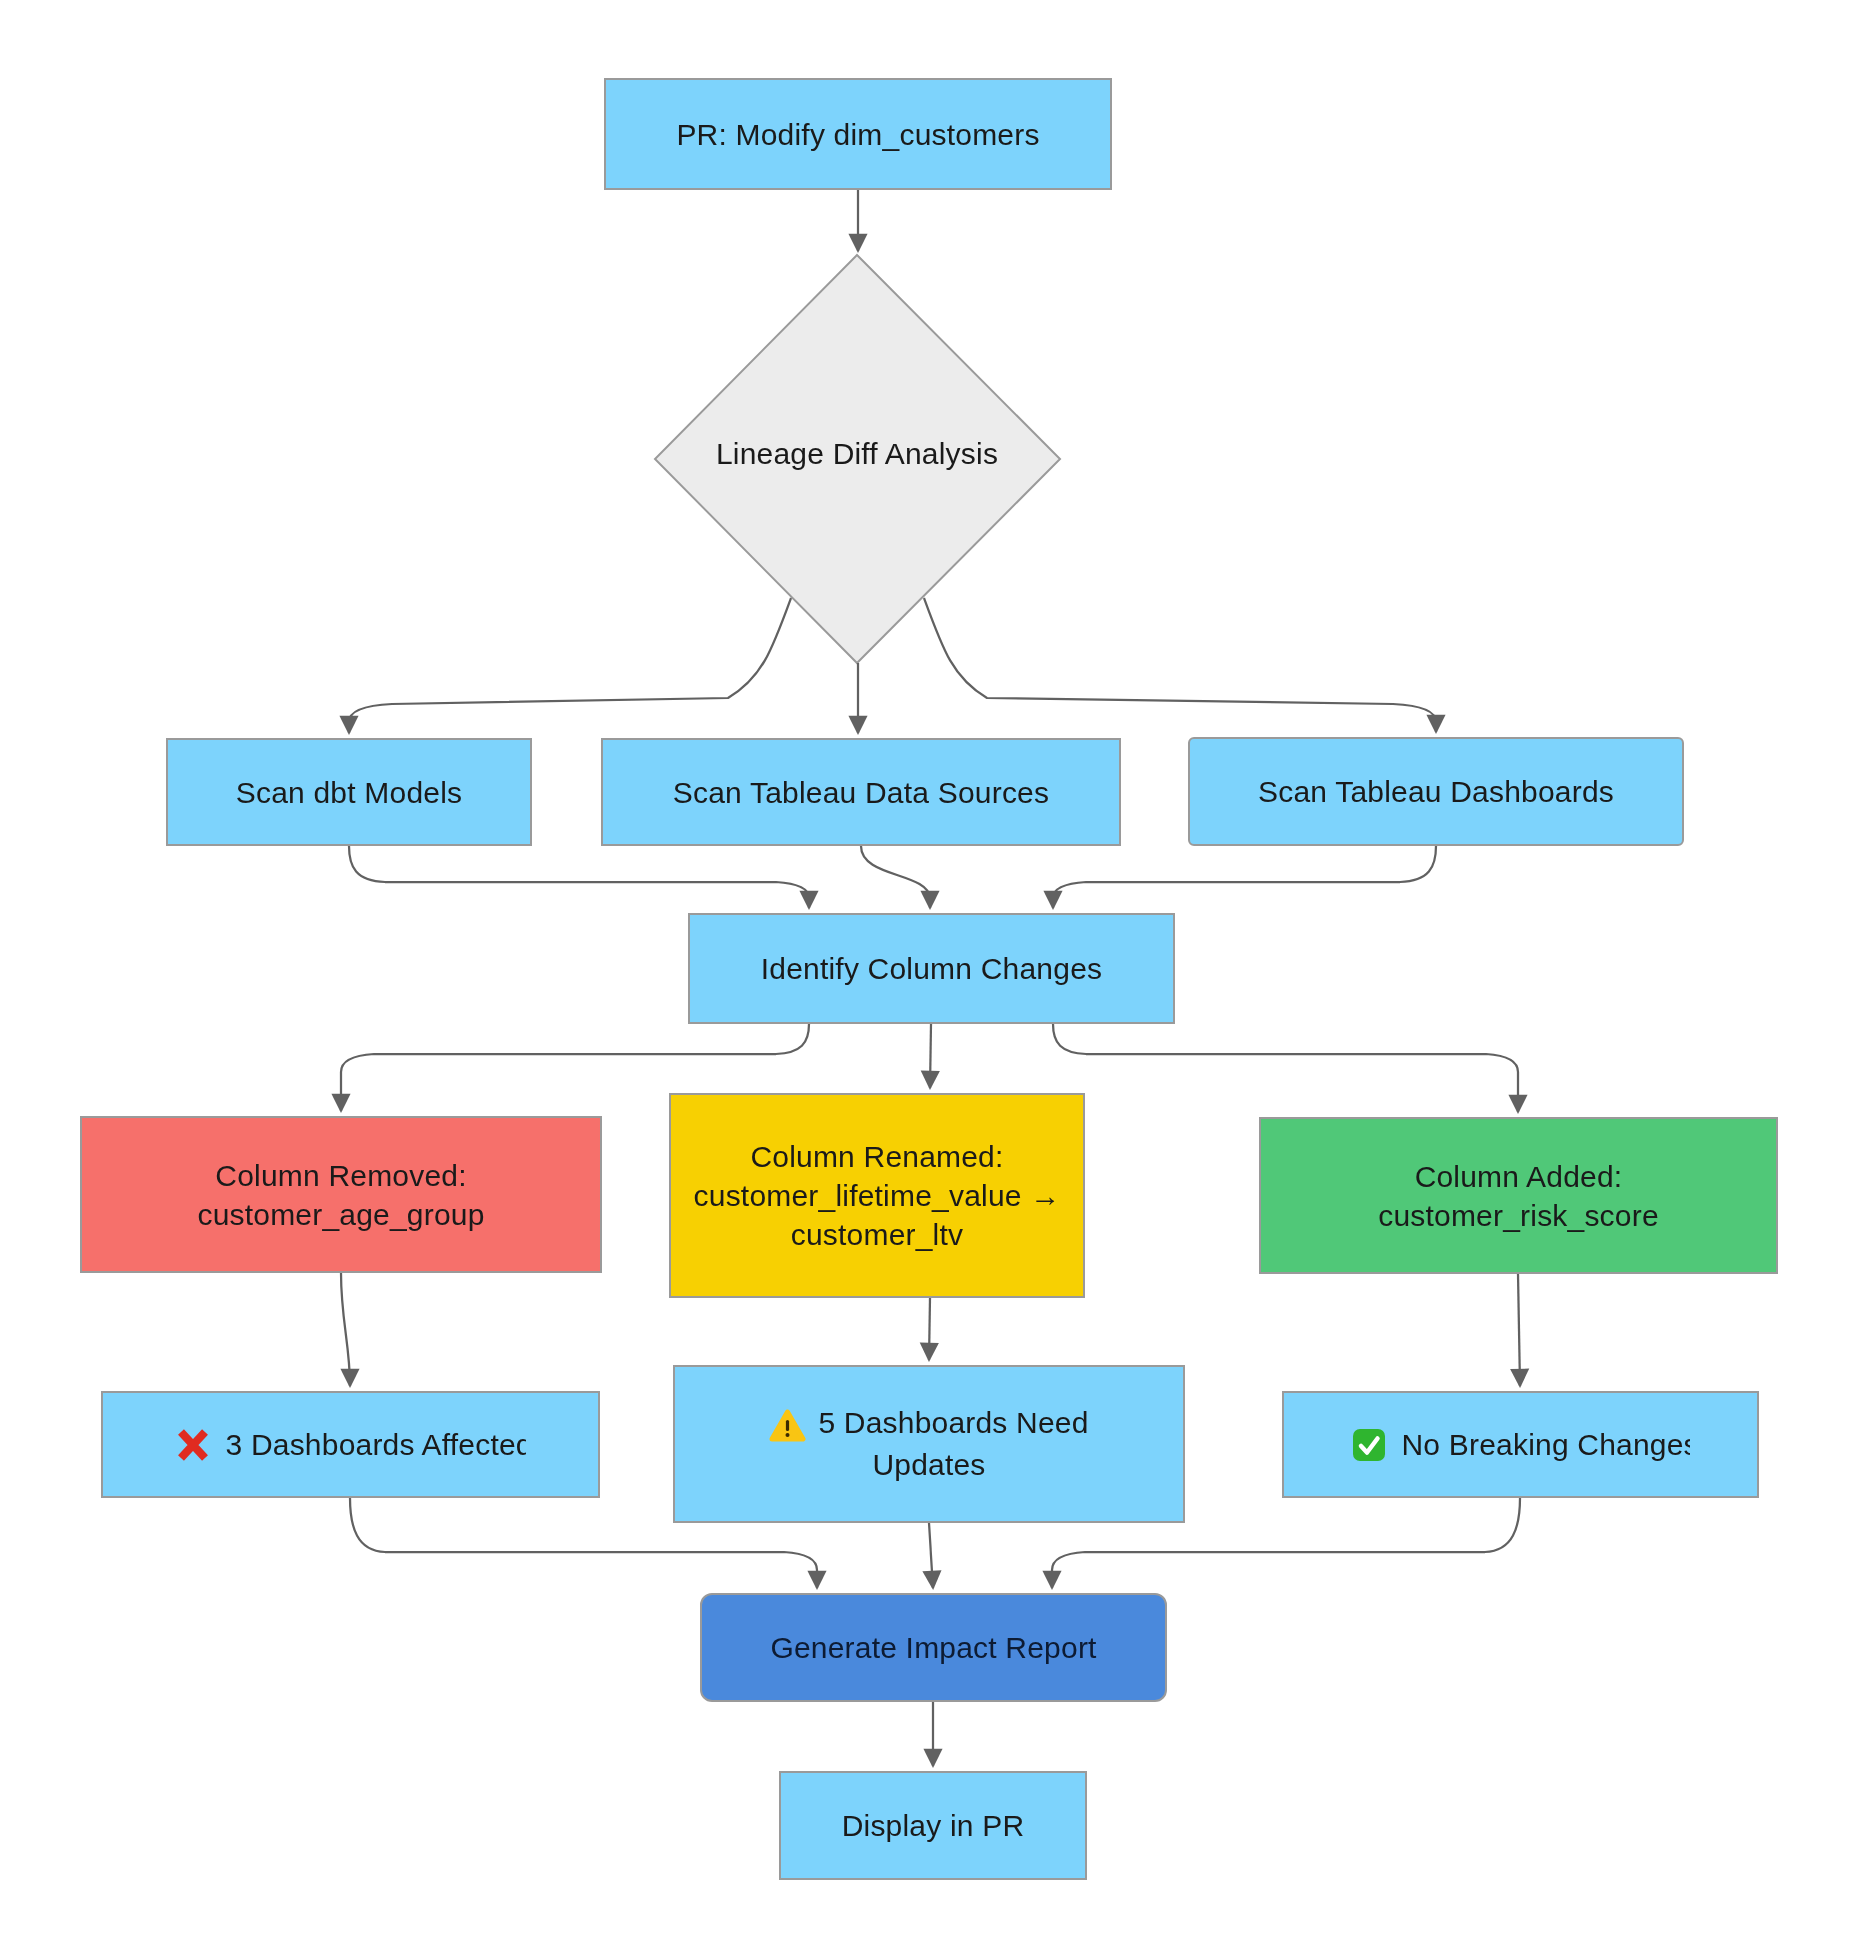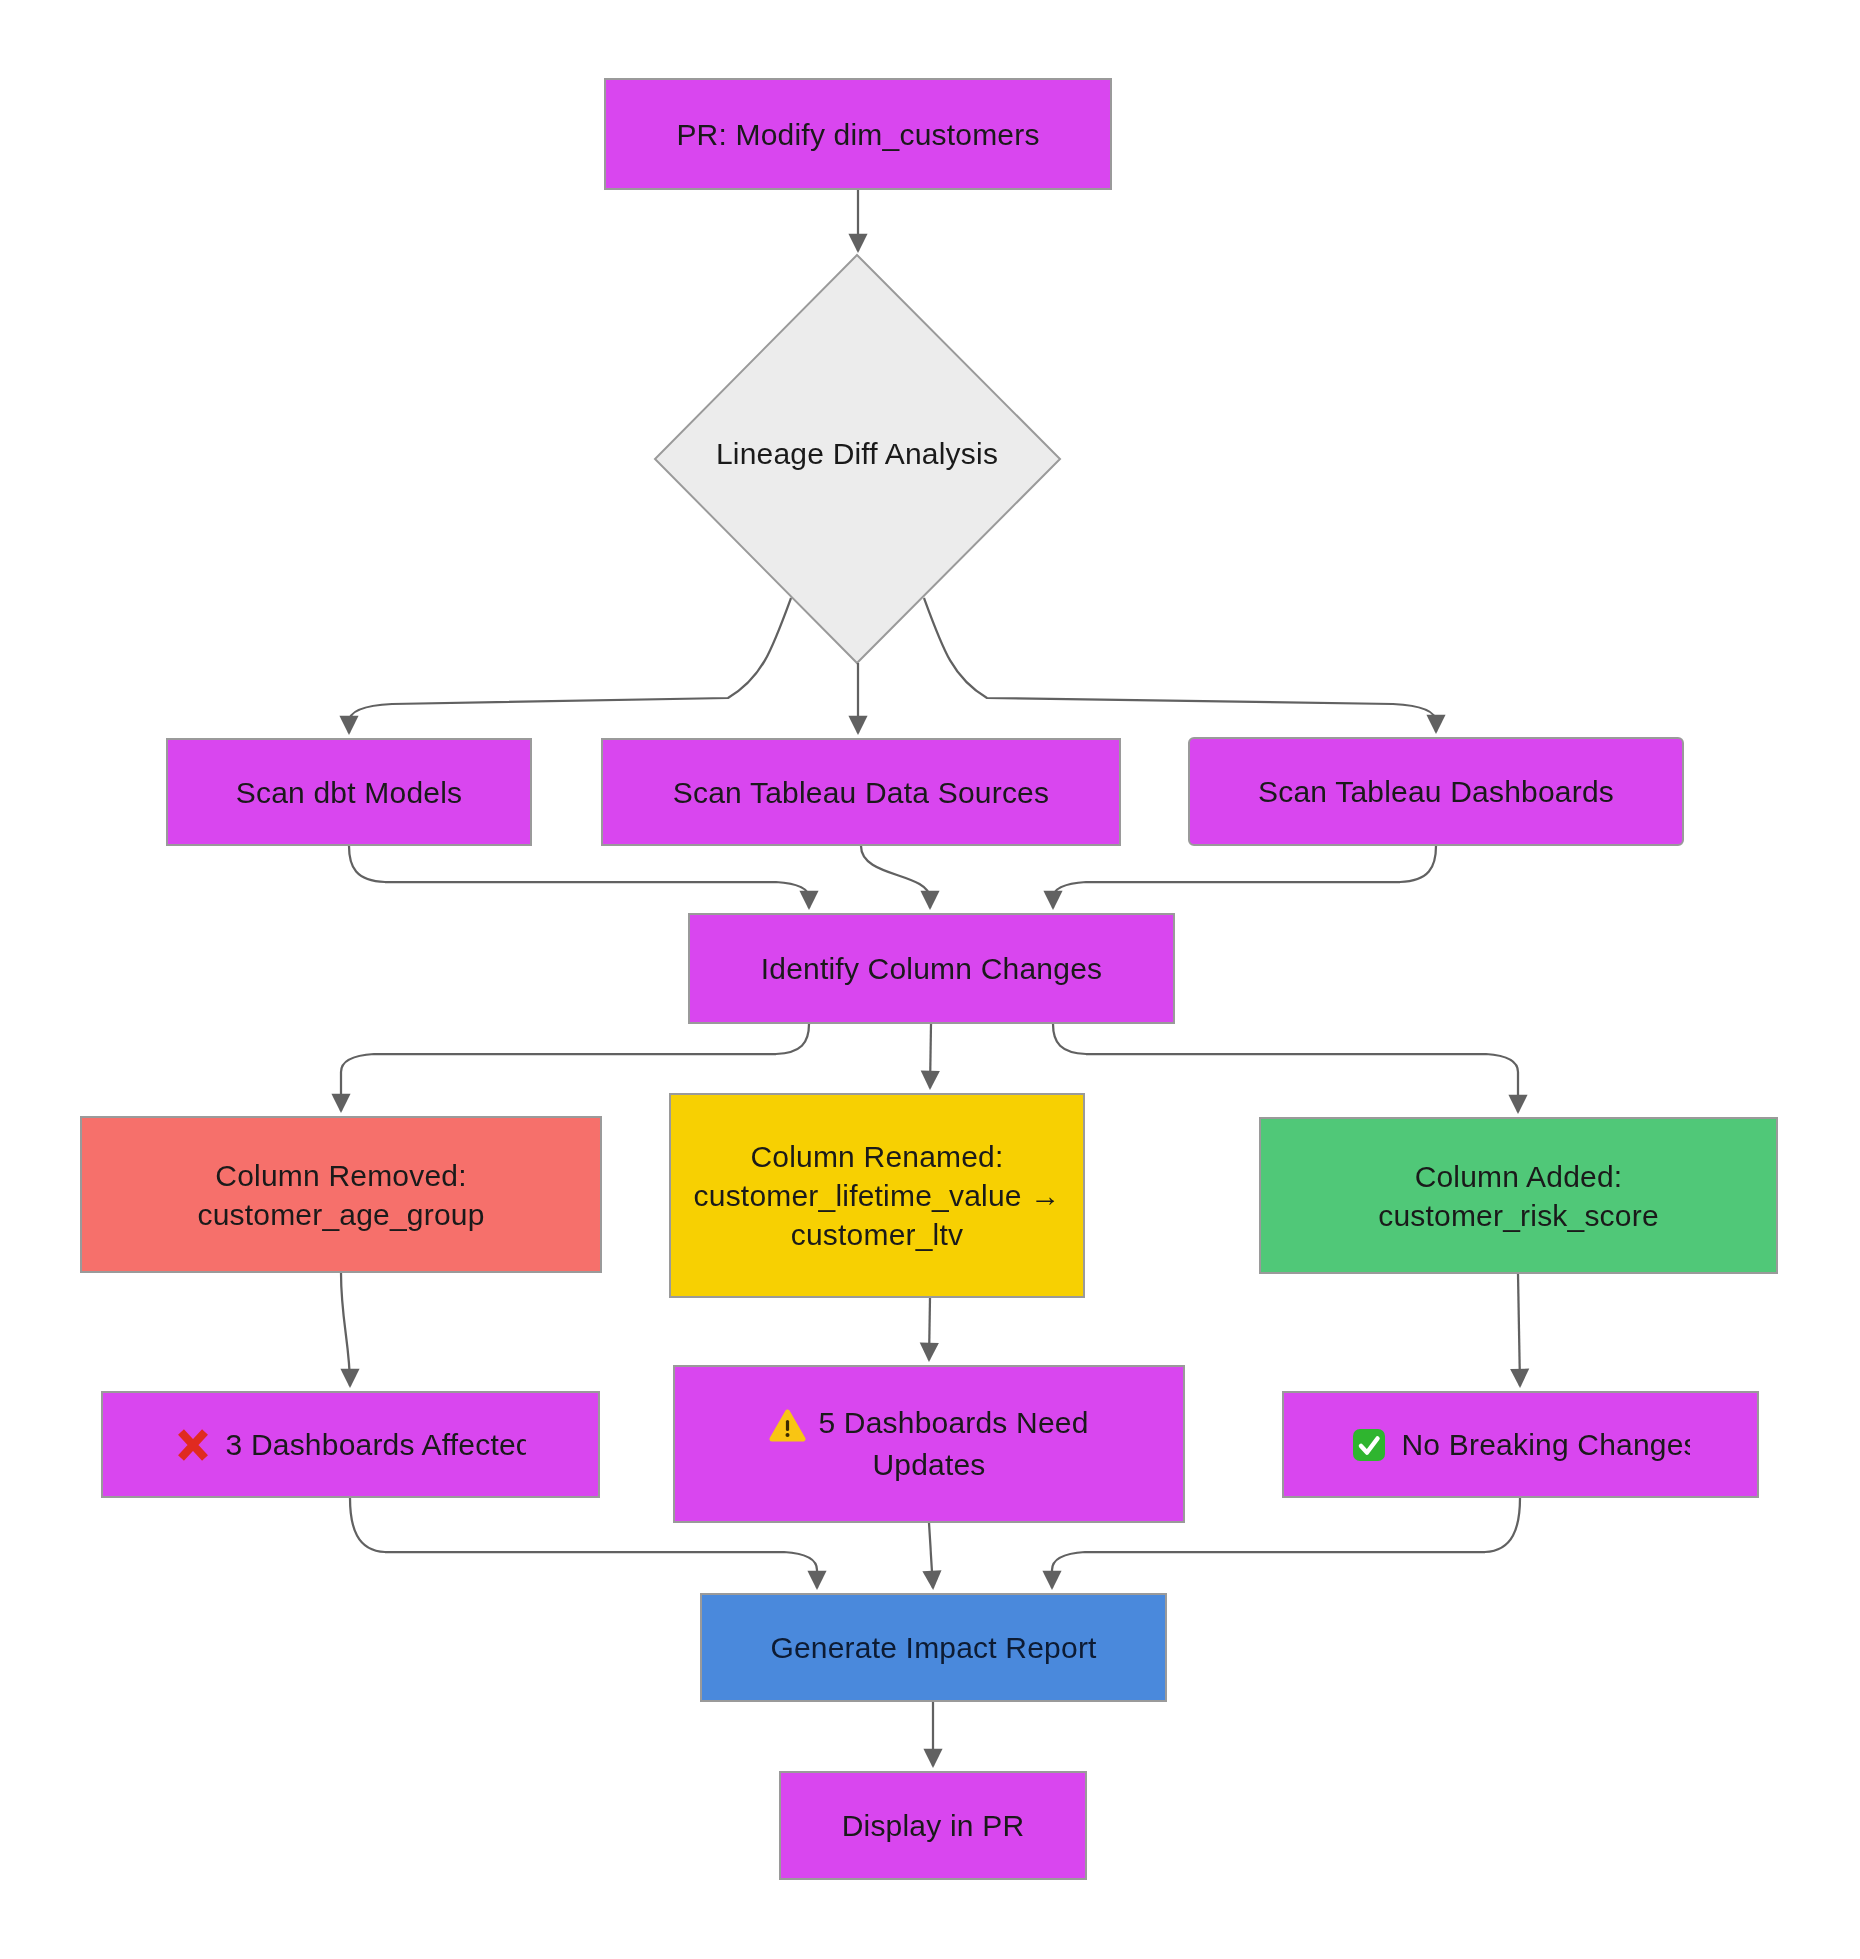--- a/index.html
+++ b/index.html
@@ -9,21 +9,21 @@
     background:#ffffff;
     font-family:"Liberation Sans","DejaVu Sans",sans-serif;
     color:#1a1a1a;
     overflow:hidden;
   }
   .edges{position:absolute;left:0;top:0;width:1860px;height:1959px;}
   .edge{stroke:#616161;stroke-width:2.25;fill:none;}
   .node{
     position:absolute;
     box-sizing:border-box;
-    background:#d946ef;
+    background:#7dd3fc;
     border:2px solid #9a9a9a;
     display:flex;align-items:center;justify-content:center;
     font-size:30px;letter-spacing:.2px;
     text-align:center;
   }
   .node .lbl{white-space:pre-line;line-height:39px;}
   .diamond-label{
     position:absolute;
     display:flex;align-items:flex-start;justify-content:center;
     font-size:30px;letter-spacing:.2px;
@@ -142,21 +142,21 @@
   <div class="node result" style="left:1282px;top:1391px;width:477px;height:107px;">
     <span class="icon">
       <svg width="34" height="34" viewBox="0 0 34 34">
         <rect x="1" y="1" width="32" height="32" rx="7" fill="#2FB52F"></rect>
         <path d="M9 18 L15 24.5 L25.5 10.5" stroke="#ffffff" stroke-width="4.5" fill="none" stroke-linecap="round" stroke-linejoin="round"></path>
       </svg>
     </span>
     <span class="clip" style="max-width:288px;">No Breaking Changes</span>
   </div>
 
-  <div class="node node-report" style="left: 700px; top: 1593px; width: 467px; height: 109px; background: rgb(74, 137, 220);">
+  <div class="node node-report" style="left: 700px; top: 1593px; width: 467px; height: 109px; background: rgb(74, 137, 220); border-radius: 12px;">
     <span class="lbl">Generate Impact Report</span>
   </div>
 
   <div class="node" style="left:779px;top:1771px;width:308px;height:109px;">
     <span class="lbl">Display in PR</span>
   </div>
 
 </div>
 
 </body></html>

